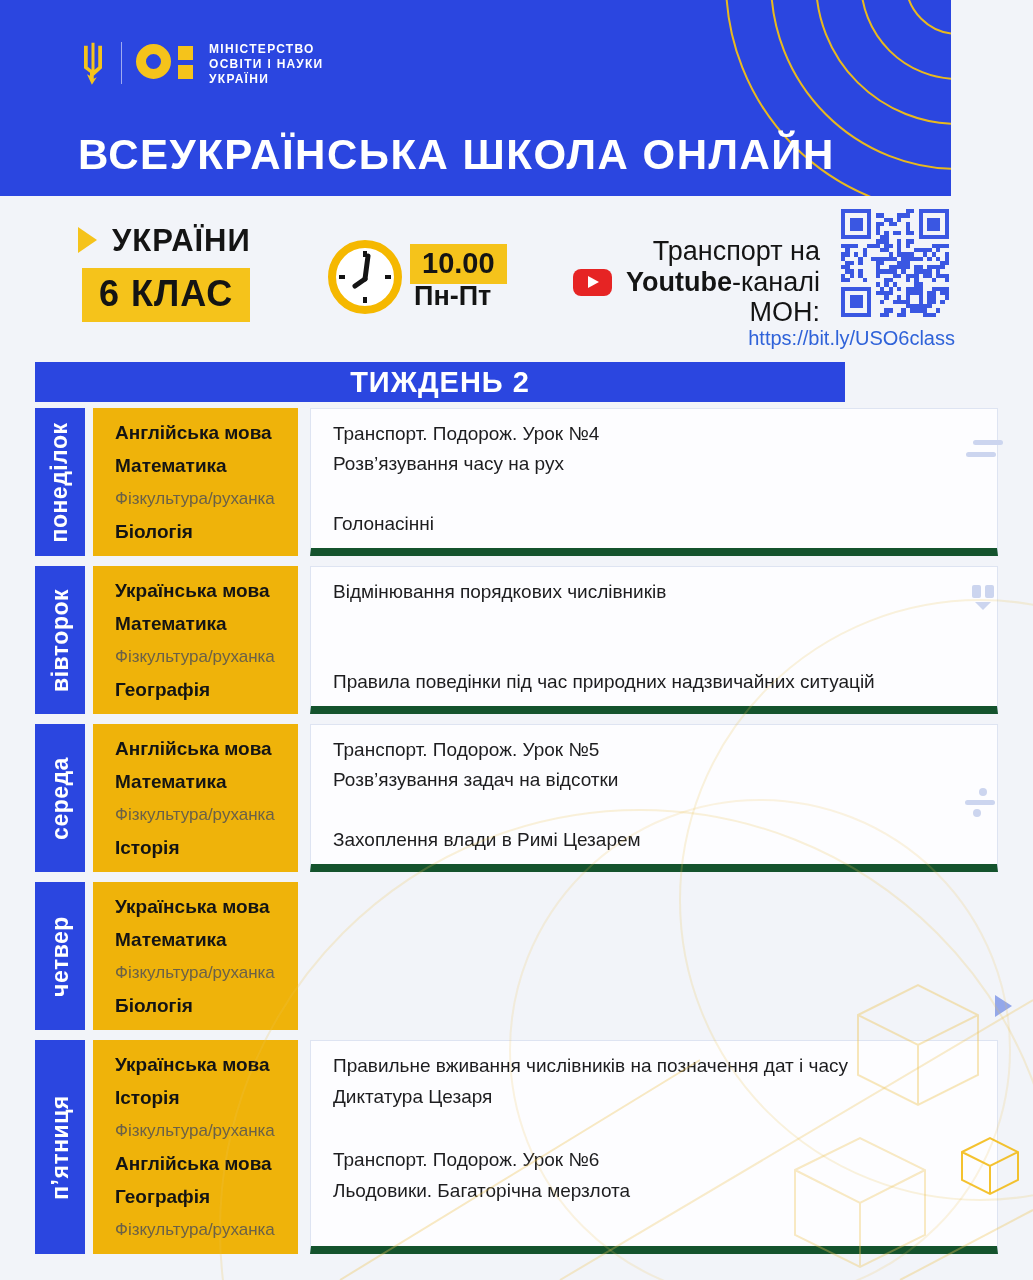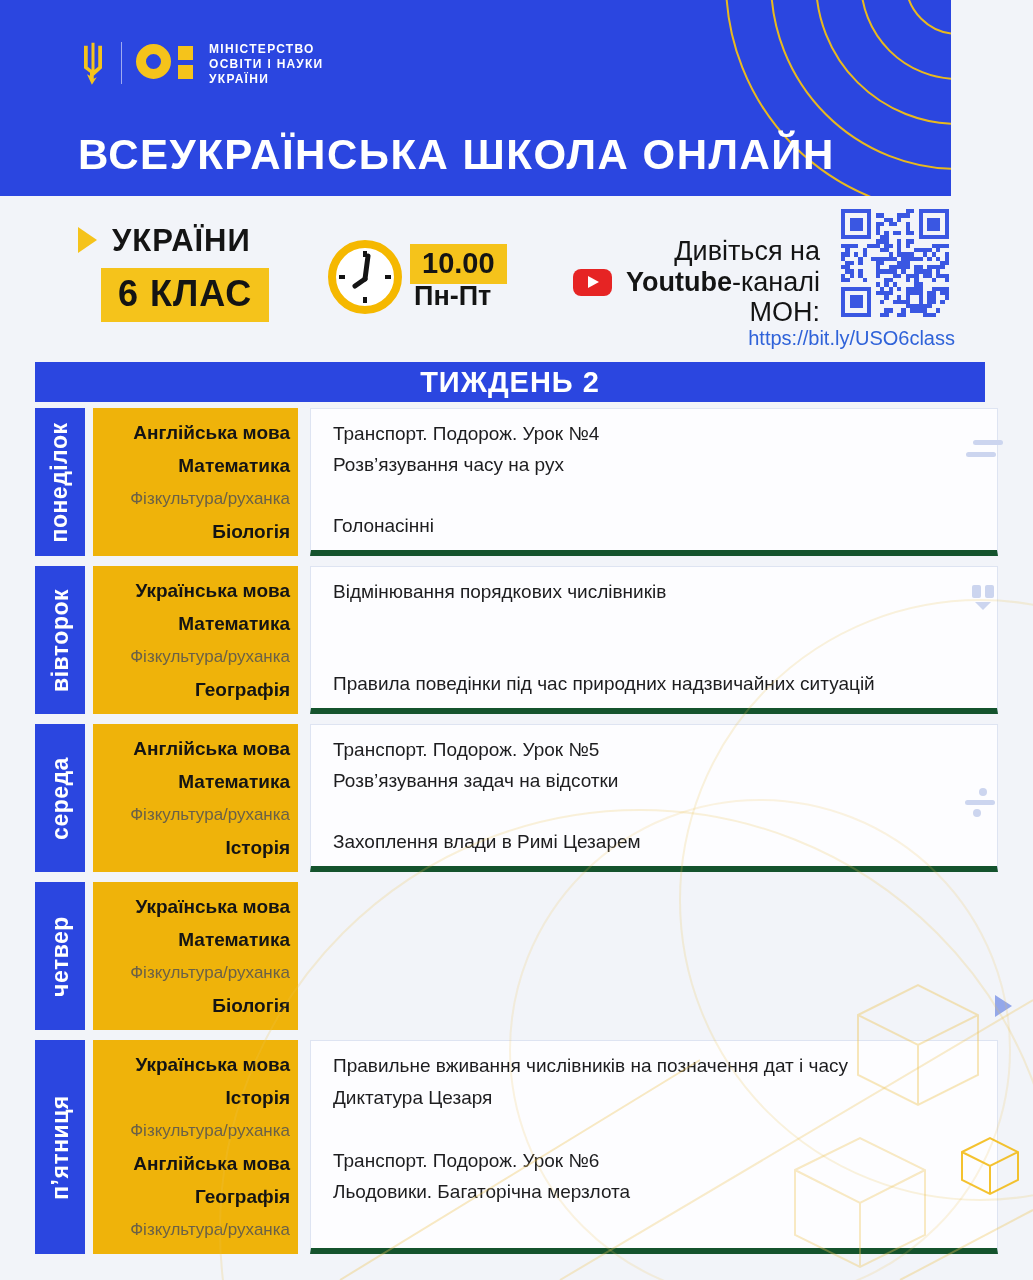--- a/index.html
+++ b/index.html
@@ -20,41 +20,41 @@
   .mon-logo{display:flex;align-items:flex-start;margin-top:4px;}
   .ring{width:35px;height:35px;border:10px solid var(--hl-yellow);border-radius:50%;}
   .colon{display:flex;flex-direction:column;gap:5px;margin-left:7px;margin-top:2px;}
   .colon i{display:block;width:15px;height:14px;background:var(--hl-yellow);}
   .ministry{margin-left:16px;margin-top:2px;color:#fff;font-weight:bold;font-size:12px;letter-spacing:1.3px;line-height:15px;}
   .title{position:absolute;left:78px;top:131px;color:#fff;font-weight:bold;font-size:42px;letter-spacing:1.5px;white-space:nowrap;}
 
   
   .marker{position:absolute;left:78px;top:227px;width:0;height:0;border-left:19px solid var(--hl-yellow);border-top:13px solid transparent;border-bottom:13px solid transparent;}
   .rozklad{position:absolute;left:112px;top:223px;font-size:31px;font-weight:bold;color:#141414;letter-spacing:1px;}
-  .grade{position:absolute;left:82px;top:268px;background:var(--hl-yellow);color:#141414;font-size:36px;font-weight:bold;padding:5px 17px 7px;letter-spacing:1px;margin-left:19px;}
+  .grade{position:absolute;left:82px;top:268px;background:var(--hl-yellow);color:#141414;font-size:36px;font-weight:bold;padding:5px 17px 7px;letter-spacing:1px;}
   .clock{position:absolute;left:327px;top:239px;}
   .timebox{position:absolute;left:410px;top:244px;background:var(--hl-yellow);color:#141414;font-size:29px;font-weight:bold;padding:3px 12px 4px;}
   .dnipt{position:absolute;left:414px;top:281px;font-size:27px;font-weight:bold;color:#141414;}
   .watch{position:absolute;left:520px;top:236px;width:300px;text-align:right;font-size:27px;color:#141414;line-height:30px;}
   .watch .row2{display:flex;justify-content:flex-end;align-items:center;gap:14px;margin-top:1px;}
   .ytbtn{width:39px;height:27px;background:var(--red);border-radius:8px;position:relative;flex:0 0 auto;}
   .ytbtn:after{content:"";position:absolute;left:15px;top:7px;border-left:11px solid #fff;border-top:6.5px solid transparent;border-bottom:6.5px solid transparent;}
   .qr{position:absolute;left:841px;top:209px;width:108px;height:108px;}
   .biturl{position:absolute;left:655px;top:327px;width:300px;text-align:right;font-size:20px;color:var(--link);}
 
   
-  .banner{position:absolute;left:35px;top:362px;width:950px;height:40px;background:var(--blue);color:#fff;display:flex;align-items:center;justify-content:center;font-size:29px;font-weight:bold;letter-spacing:1px;}
+  .banner{position:absolute;left:35px;top:362px;width:810px;height:40px;background:var(--blue);color:#fff;display:flex;align-items:center;justify-content:center;font-size:29px;font-weight:bold;letter-spacing:1px;}
 
   
   .days{position:absolute;left:35px;top:408px;width:963px;}
   .day{display:flex;margin-bottom:10px;}
   .day-label{width:50px;background:var(--blue);display:flex;align-items:center;justify-content:center;flex:0 0 auto;}
   .day-label span{color:#fff;font-weight:bold;font-size:23px;letter-spacing:.5px;white-space:nowrap;transform:rotate(-90deg);}
-  .subjects{width:205px;margin-left:8px;background:var(--yellow);padding:12px 8px 12px 22px;display:flex;flex-direction:column;justify-content:space-between;flex:0 0 auto;align-items:flex-end;}
-  .topics{flex:1;margin-left:12px;background:var(--panel);border:1px solid var(--pborder);border-bottom:6px solid #14532d;padding:12px 8px 12px 22px;display:flex;flex-direction:column;justify-content:space-between;}
+  .subjects{width:205px;margin-left:8px;background:var(--yellow);padding:12px 8px 12px 22px;display:flex;flex-direction:column;justify-content:space-between;flex:0 0 auto;}
+  .topics{flex:1;margin-left:12px;background:var(--panel);border:1px solid var(--pborder);border-bottom:8px solid #14532d;padding:12px 8px 12px 22px;display:flex;flex-direction:column;justify-content:space-between;}
   .srow{font-size:19px;font-weight:bold;color:#141414;line-height:25px;white-space:nowrap;}
   .srow.pe{font-size:17px;font-weight:normal;color:#6b6147;}
   .trow{font-size:19px;color:#1d1d1f;line-height:25px;white-space:nowrap;}
 
   
   .edge-icon{position:absolute;pointer-events:none;}
   .eq b{display:block;width:30px;height:5px;border-radius:3px;background:#ccd5ef;}
   .eq b+b{margin-top:7px;margin-left:-7px;}
   .pause{display:flex;gap:4px;}
   .pause b{display:block;width:9px;height:13px;background:#ccd5ef;border-radius:2px;}
@@ -110,21 +110,21 @@
     <rect x="58" y="36" width="6" height="4" fill="#141414"></rect>
     <rect x="36" y="58" width="4" height="6" fill="#141414"></rect>
     <rect x="12" y="36" width="6" height="4" fill="#141414"></rect>
     <path d="M38 40 L41 17" stroke="#141414" stroke-width="5" stroke-linecap="round" fill="none"></path>
     <path d="M38 40 L28 47" stroke="#141414" stroke-width="5" stroke-linecap="round" fill="none"></path>
   </svg>
   <div class="timebox">10.00</div>
   <div class="dnipt">Пн-Пт</div>
 
   <div class="watch">
-    <div>Дивіться на</div>
+    <div>Транспорт на</div>
     <div class="row2">
       <div class="ytbtn"></div>
       <div><b>Youtube</b><span>-каналі</span></div>
     </div>
     <div>МОН:</div>
   </div>
   <svg class="qr" id="qr" viewBox="0 0 25 25" shape-rendering="crispEdges">
       <rect x="0" y="0" width="1" height="1" fill="#3a57e2"></rect>
       <rect x="1" y="0" width="1" height="1" fill="#3a57e2"></rect>
       <rect x="2" y="0" width="1" height="1" fill="#3a57e2"></rect>

